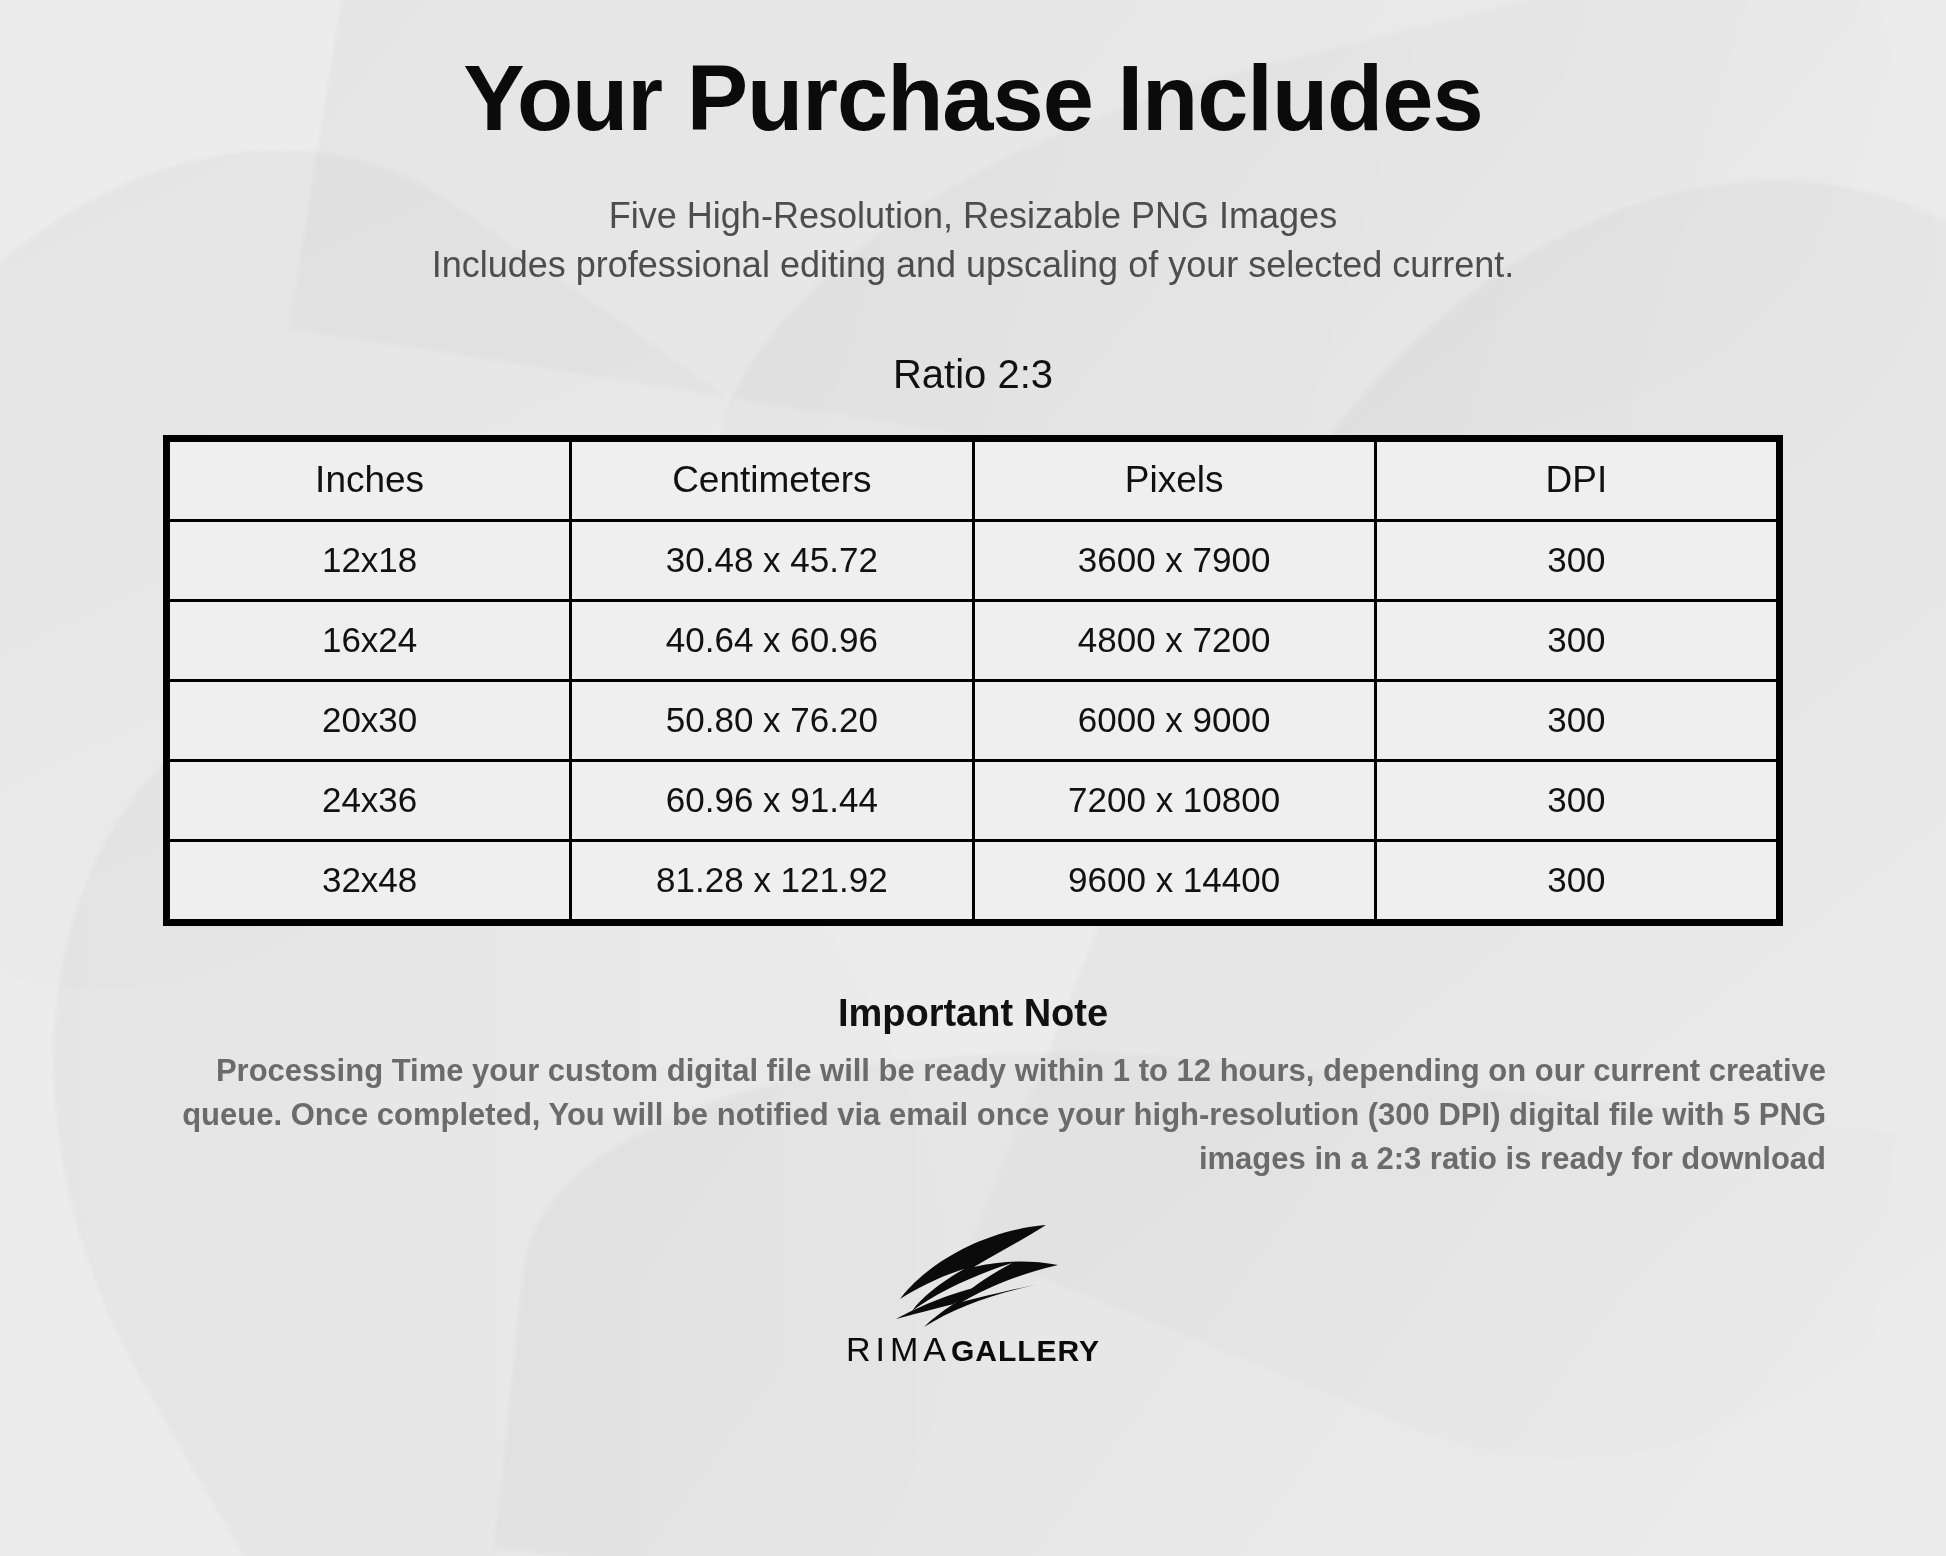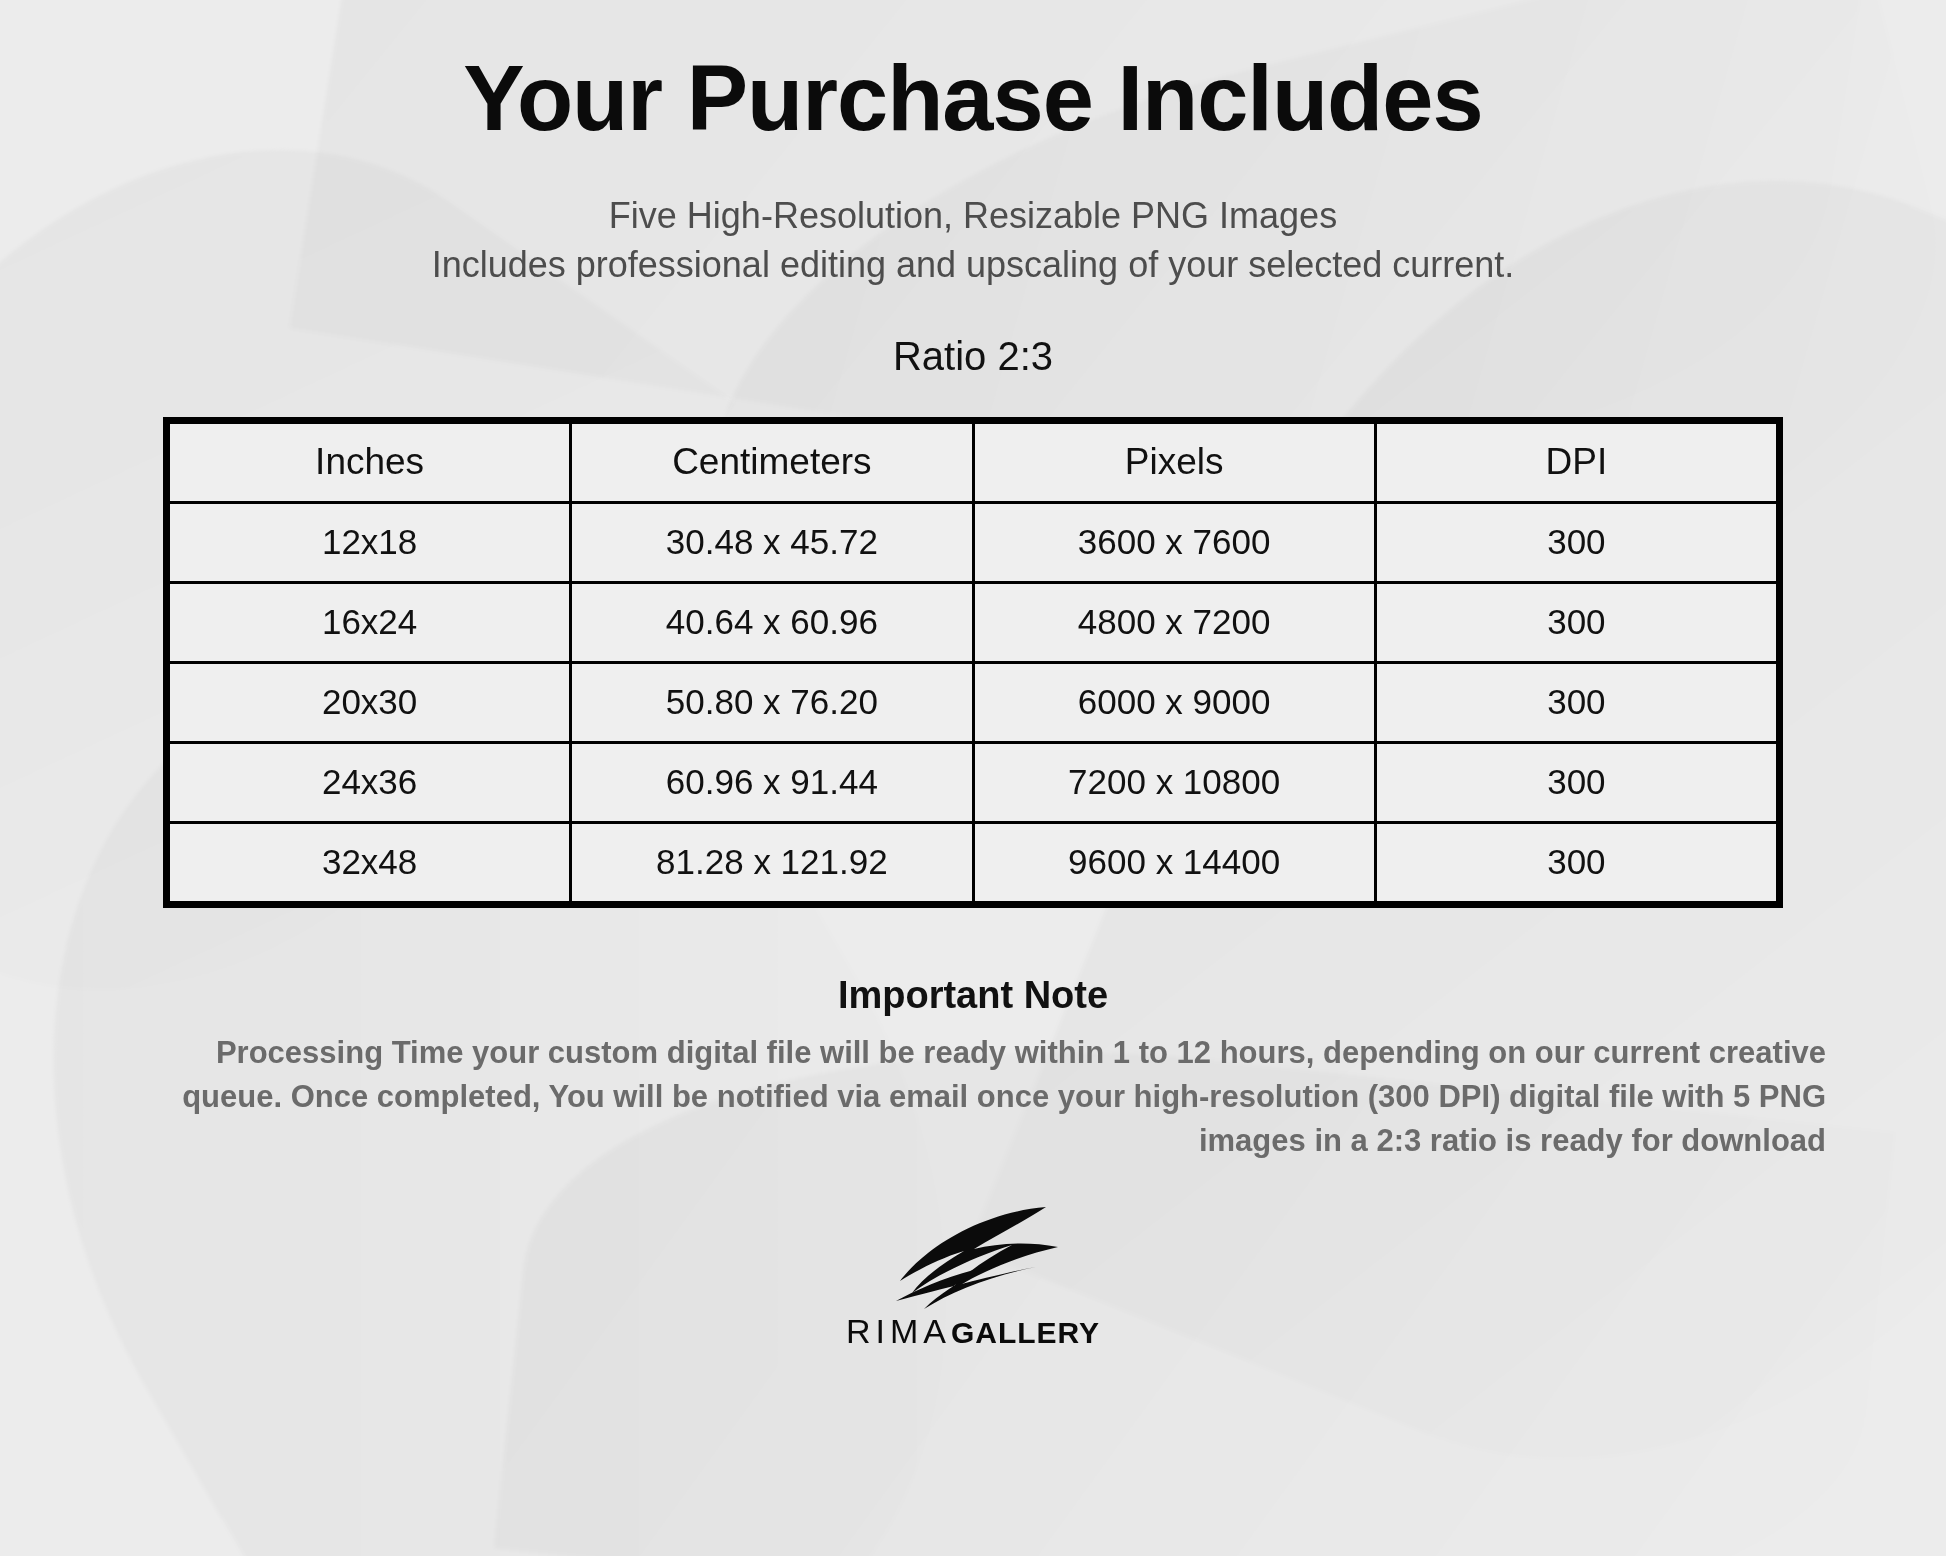--- a/index.html
+++ b/index.html
@@ -66,21 +66,21 @@
     max-width: 1560px;
     font-weight: 400;
   }
   .subtitle .line { display: block; }
 
   .ratio {
     text-align: center;
     font-size: 40px;
     font-weight: 500;
     color: #111;
-    margin-top: 44px;
+    margin-top: 62px;
   }
 
   .table-wrap {
     margin: 38px auto 0;
     width: 1620px;
     border: 4px solid #000;
     background: #efefef;
   }
   table {
     width: 100%;
@@ -174,21 +174,21 @@
           <th>Inches</th>
           <th>Centimeters</th>
           <th>Pixels</th>
           <th>DPI</th>
         </tr>
       </thead>
       <tbody>
         <tr>
           <td>12x18</td>
           <td>30.48 x 45.72</td>
-          <td>3600 x 7600</td>
+          <td>3600 x 7900</td>
           <td>300</td>
         </tr>
         <tr>
           <td>16x24</td>
           <td>40.64 x 60.96</td>
           <td>4800 x 7200</td>
           <td>300</td>
         </tr>
         <tr>
           <td>20x30</td>

